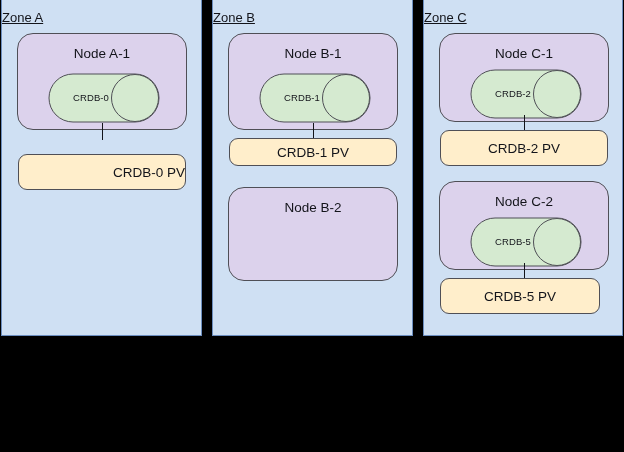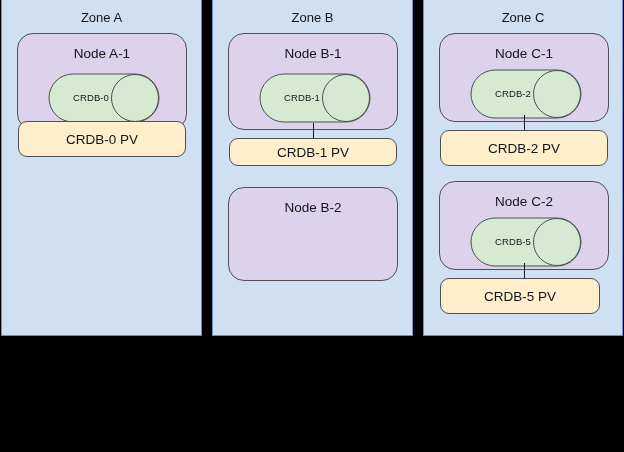--- a/index.html
+++ b/index.html
@@ -28,25 +28,26 @@
   .zone {
     position: absolute;
     background: #cfe0f3;
     border: 1px solid #6c8ebf;
     box-sizing: border-box;
   }
   .zone-title {
     position: absolute;
     left: 0;
     right: 0;
-    text-align: center;
+    text-align: left;
     font-size: 13px;
     line-height: 16px;
     color: #13141a;
     white-space: nowrap;
+    text-decoration: underline;
   }
 
   
   .node {
     position: absolute;
     background: #dcd2ec;
     border: 1px solid #4f4f56;
     border-radius: 16px;
     box-sizing: border-box;
   }
@@ -128,21 +129,21 @@
         <svg width="112" height="50" viewBox="0 0 112 50">
           <path d="M 25,1 L 87,1 A 24,24 0 0 1 87,49 L 25,49 A 24,24 0 0 1 25,1 Z" fill="#d5ead0" stroke="#4f4f56" stroke-width="1"></path>
           <ellipse cx="87" cy="25" rx="23.5" ry="23.5" fill="#d5ead0" stroke="#4f4f56" stroke-width="1"></ellipse>
         </svg>
         <div class="cyl-label">CRDB-0</div>
       </div>
     </div>
 
     <div class="connector" style="left:100px; top:124px; height:17px;"></div>
 
-    <div class="pv" style="left:16px; top:122px; width:168px; height:36px;">
+    <div class="pv" style="left:16px; top:155px; width:168px; height:36px;justify-content:flex-end;">
       <span class="pv-label">CRDB-0 PV</span>
     </div>
   </div>
 
   <div class="zone" style="left:212px; top:-2px; width:201px; height:338px;">
     <div class="zone-title" style="top:11px;">Zone B</div>
 
     <div class="node" style="left:15px; top:34px; width:170px; height:97px;">
       <div class="node-title">Node B-1</div>
 

